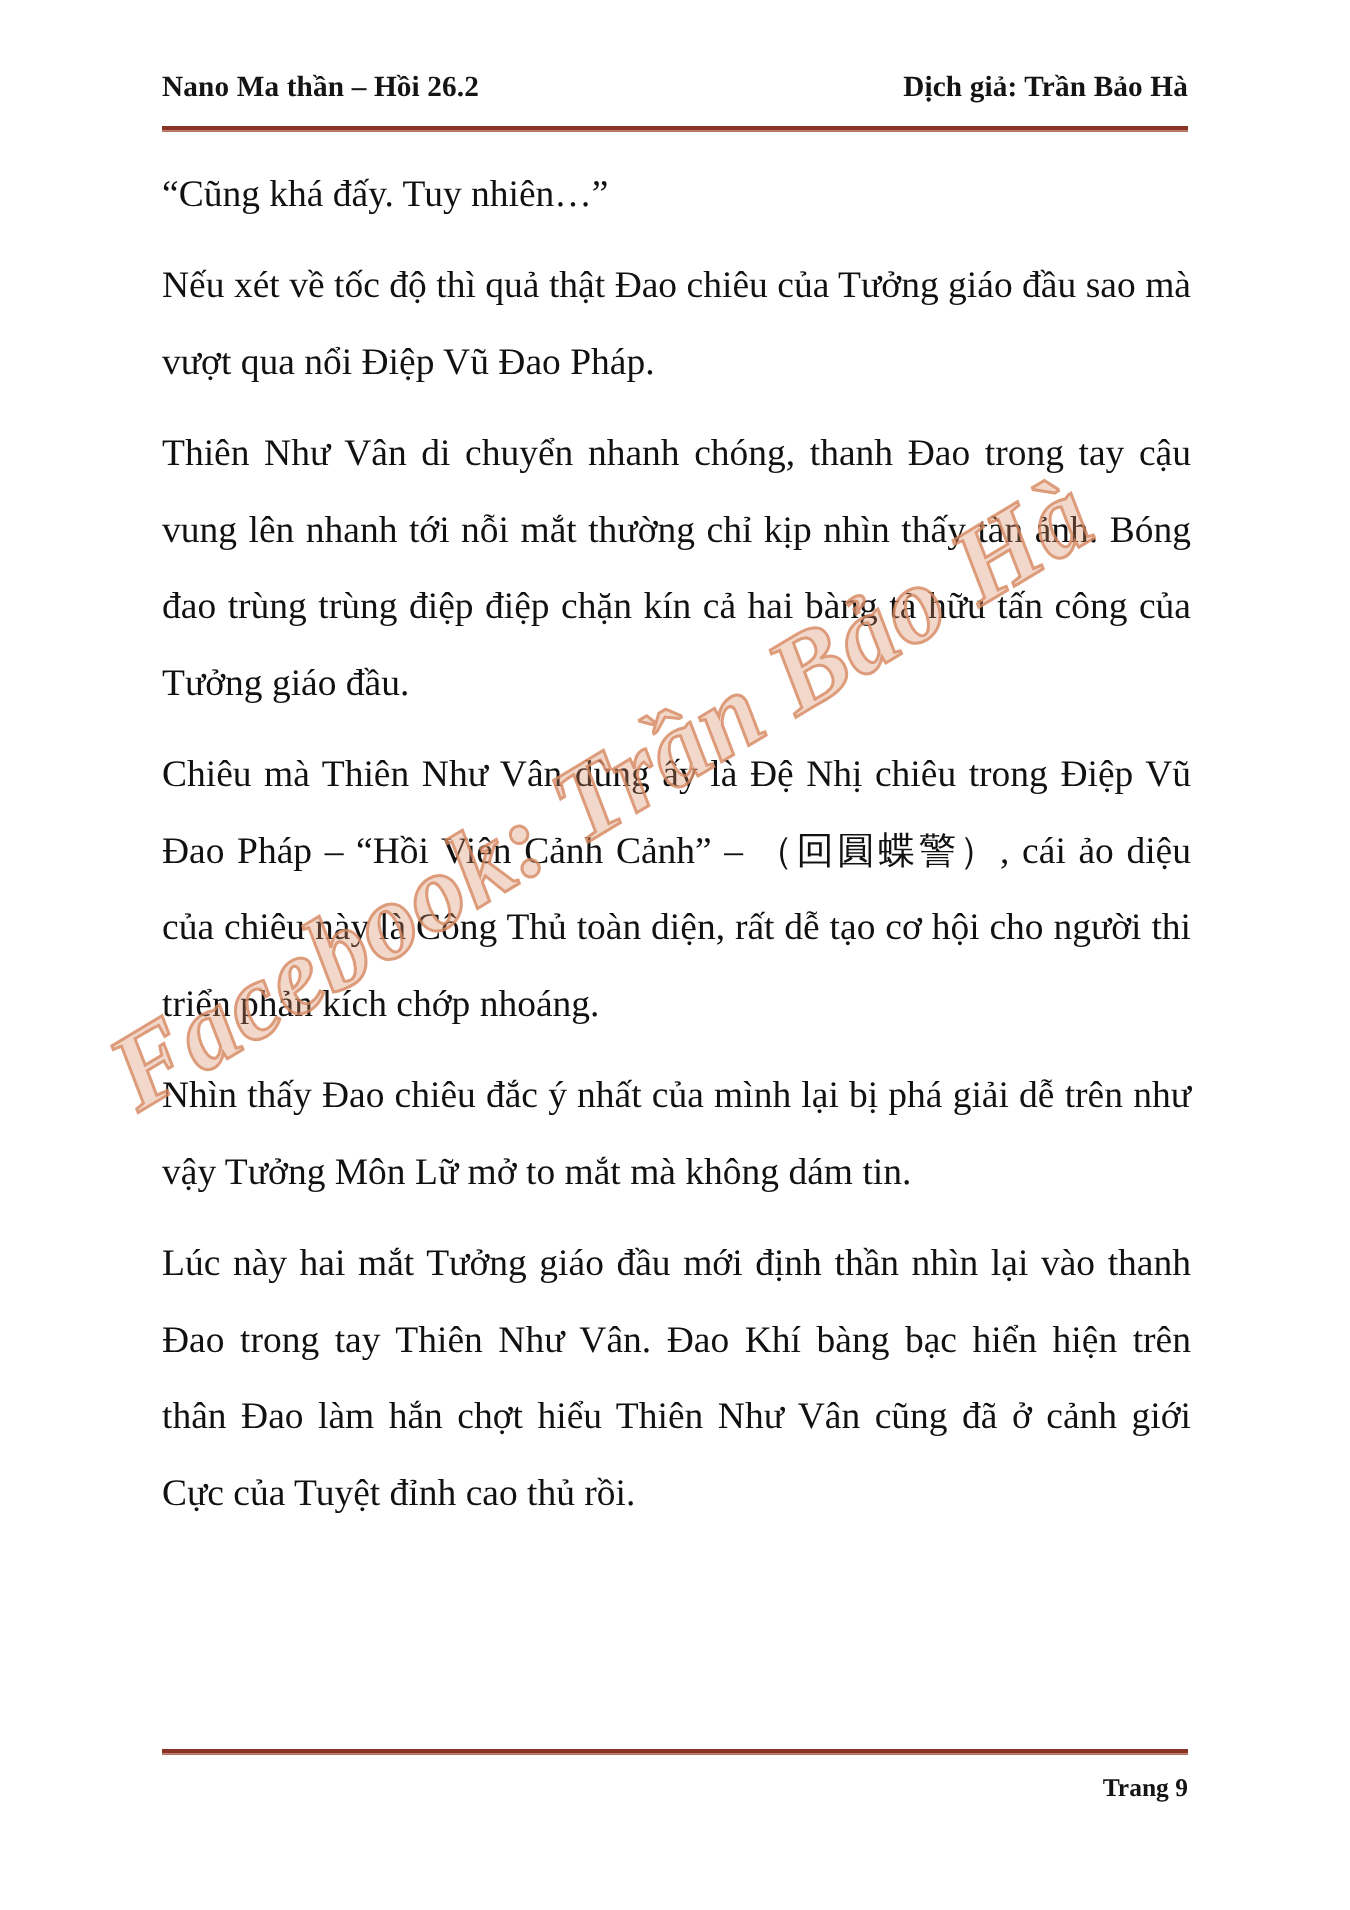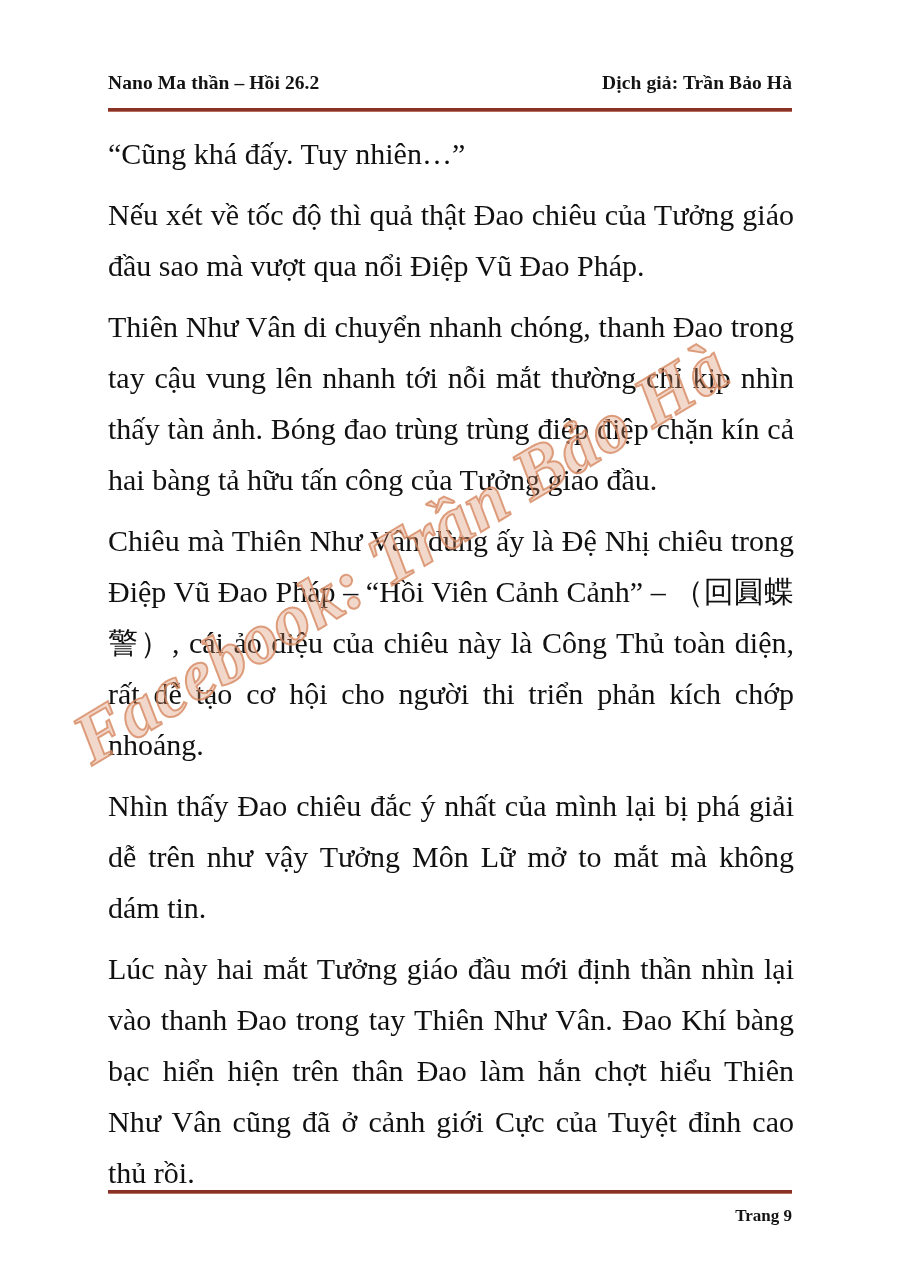--- a/index.html
+++ b/index.html
@@ -13,21 +13,20 @@
     position: relative;
     overflow: hidden;
     font-family: "Liberation Serif", serif;
     color: #1a1a1a;
   }
 
   .page {
     position: absolute;
     inset: 0;
     background: #fff;
-    margin-top: 24px;
   }
 
   
   .header {
     position: absolute;
     left: 108px;
     right: 108px;
     top: 48px;
     display: flex;
     justify-content: space-between;
@@ -75,21 +74,21 @@
   }
 
   
   .content {
     position: absolute;
     left: 108px;
     top: 104px;
     width: 686px;
   }
   .para {
-    font-size: 30px;
+    font-size: 25px;
     line-height: 51px;
     text-align: justify;
     text-justify: inter-word;
     margin: 0 0 10px 0;
     color: #111;
     position: relative;
     z-index: 2;
   }
   .para.last-short { text-align: left; }
 

